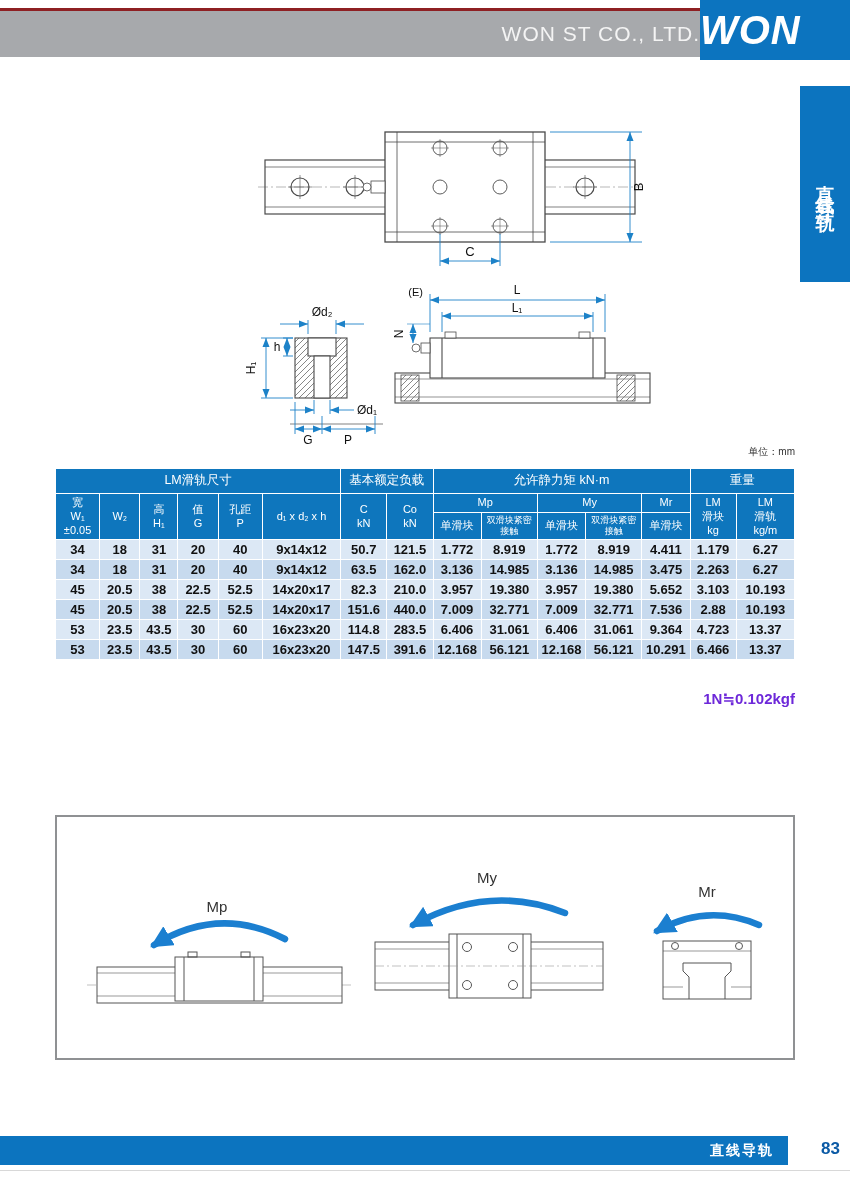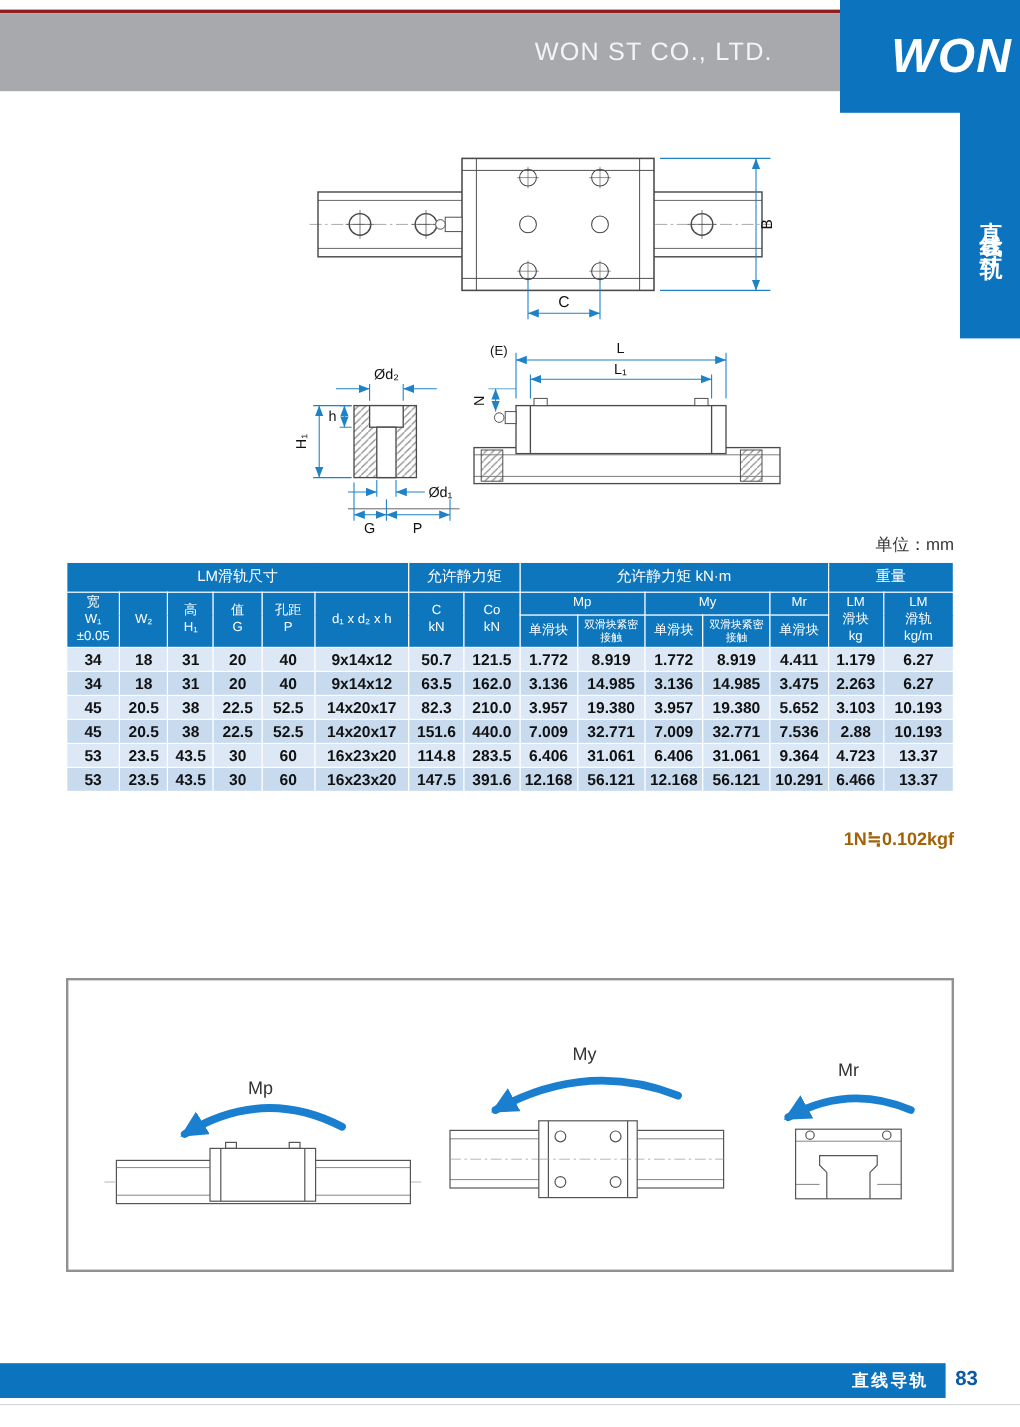--- a/index.html
+++ b/index.html
@@ -1,66 +1,66 @@
 <!DOCTYPE html>
 <html><head>
 <meta charset="utf-8">
 <style>
   * { margin:0; padding:0; box-sizing:border-box; }
   body { font-family:"Liberation Sans","DejaVu Sans",sans-serif; background:#fff; }
   .page { position:relative; width:850px; height:1189px; background:#fff; overflow:hidden; }
 
   
   .accent-line { position:absolute; top:8px; left:0; width:700px; height:3px; background:#8e2023; }
-  .topbar { position:absolute; top:11px; left:0; width:700px; height:65px; background:#a7a9ac;
-            display:flex; align-items:center; justify-content:flex-end; padding-right:56px;
+  .topbar { position:absolute; top:11px; left:0; width:700px; height:46px; background:#a7a9ac;
+            display:flex; align-items:center; justify-content:flex-end; 
             color:#f4f4f4; font-size:21px; letter-spacing:1px; }
-  .logo-box { position:absolute; top:0; right:0; width:150px; height:94px; background:#0c74bf;
-              display:flex; align-items:center; justify-content:center; color:#fff;
-              font-size:40px; font-weight:bold; font-style:italic; letter-spacing:1px;padding-left:36px; }
+  .logo-box { position:absolute; top:0; right:0; width:150px; height:60px; background:#0c74bf;
+              display:flex; align-items:center; color:#fff;
+              font-size:40px; font-weight:bold; font-style:italic; letter-spacing:1px; }
 
   
   .side-tab { position:absolute; top:86px; right:0; width:50px; height:196px; background:#0c74bf;
               color:#fff; display:flex; align-items:center; justify-content:center;
               writing-mode:vertical-rl; text-orientation:upright; font-size:19px; font-weight:bold;
               letter-spacing:10px; padding-top:10px; }
 
   
   .drawing { position:absolute; }
   .drawing-top  { left:250px; top:122px; width:400px; height:150px; }
   .drawing-side { left:235px; top:276px; width:420px; height:170px; }
 
-  .unit-label { position:absolute; top:445px; right:55px; font-size:14px; color:#333;margin-left:27px; }
+  .unit-label { position:absolute; top:445px; right:55px; font-size:10px; color:#333;margin-left:27px; }
 
   
   .spec-table { position:absolute; top:468px; left:55px; width:740px;
                 border-collapse:collapse; table-layout:fixed; }
   .spec-table th { background:#0e76bd; color:#fff; border:1px solid #fff; font-weight:normal;
                    font-size:11px; padding:2px 1px; line-height:1.25; text-align:center;
                    vertical-align:middle; }
   .spec-table th.grp { font-size:12.5px; height:25px; }
   .spec-table th.pre { white-space:pre-line; }
   .spec-table th.tiny { font-size:9px; line-height:1.2;font-family:Liberation Serif, serif; }
   .spec-table td { border:1px solid #fff; text-align:center; font-size:13px; font-weight:bold;
                    color:#111; padding:1px 0; height:20px; }
   .spec-table tbody tr:nth-child(odd) td  { background:#dce8f5; }
   .spec-table tbody tr:nth-child(even) td { background:#c7daee; }
 
-  .note { position:absolute; top:690px; right:55px; font-size:15px; font-weight:bold; color:#a16207; }
+  .note { position:absolute; top:690px; right:55px; font-size:15px; font-weight:bold; color:#6d28d9; }
 
   
   .moment-box { position:absolute; top:815px; left:55px; width:740px; height:245px;
                 border:2px solid #8f9193; }
   .moment-box svg { width:100%; height:100%; display:block; }
 
   
   .footer-bar { position:absolute; top:1136px; left:0; width:788px; height:29px; background:#0c74bf;
                 display:flex; align-items:center; justify-content:flex-end; padding-right:14px;
                 color:#fff; font-size:14px; font-weight:bold; letter-spacing:2px; }
-  .page-num { position:absolute; top:1139px; left:796px; width:44px; text-align:left;
+  .page-num { position:absolute; top:1139px; left:796px; width:44px; text-align:right;
               color:#0b5aa5; font-weight:bold; font-size:17px; }
   .footer-underline { position:absolute; top:1170px; left:0; width:850px; height:1px; background:#d8d8d8; }
 
   svg text { font-family:"Liberation Sans","DejaVu Sans",sans-serif; }
 </style>
 </head>
 <body>
 
 <div class="page">
 
@@ -228,21 +228,21 @@
         <col style="width:56px">
         <col style="width:48px">
         <col style="width:56px">
       <col style="width:48px">
         <col style="width:46px">
         <col style="width:58px">
     </colgroup>
     <thead>
       <tr>
         <th class="grp" colspan="6">LM滑轨尺寸</th>
-        <th class="grp" colspan="2">允许静力矩</th>
+        <th class="grp" colspan="2">基本额定负载</th>
         <th class="grp" colspan="5">允许静力矩 kN·m</th>
         <th class="grp" colspan="2">重量</th>
       </tr>
       <tr>
         <th class="pre" rowspan="2">宽
 W₁
 ±0.05</th>
         <th rowspan="2">W₂</th>
         <th class="pre" rowspan="2">高
 H₁</th>

